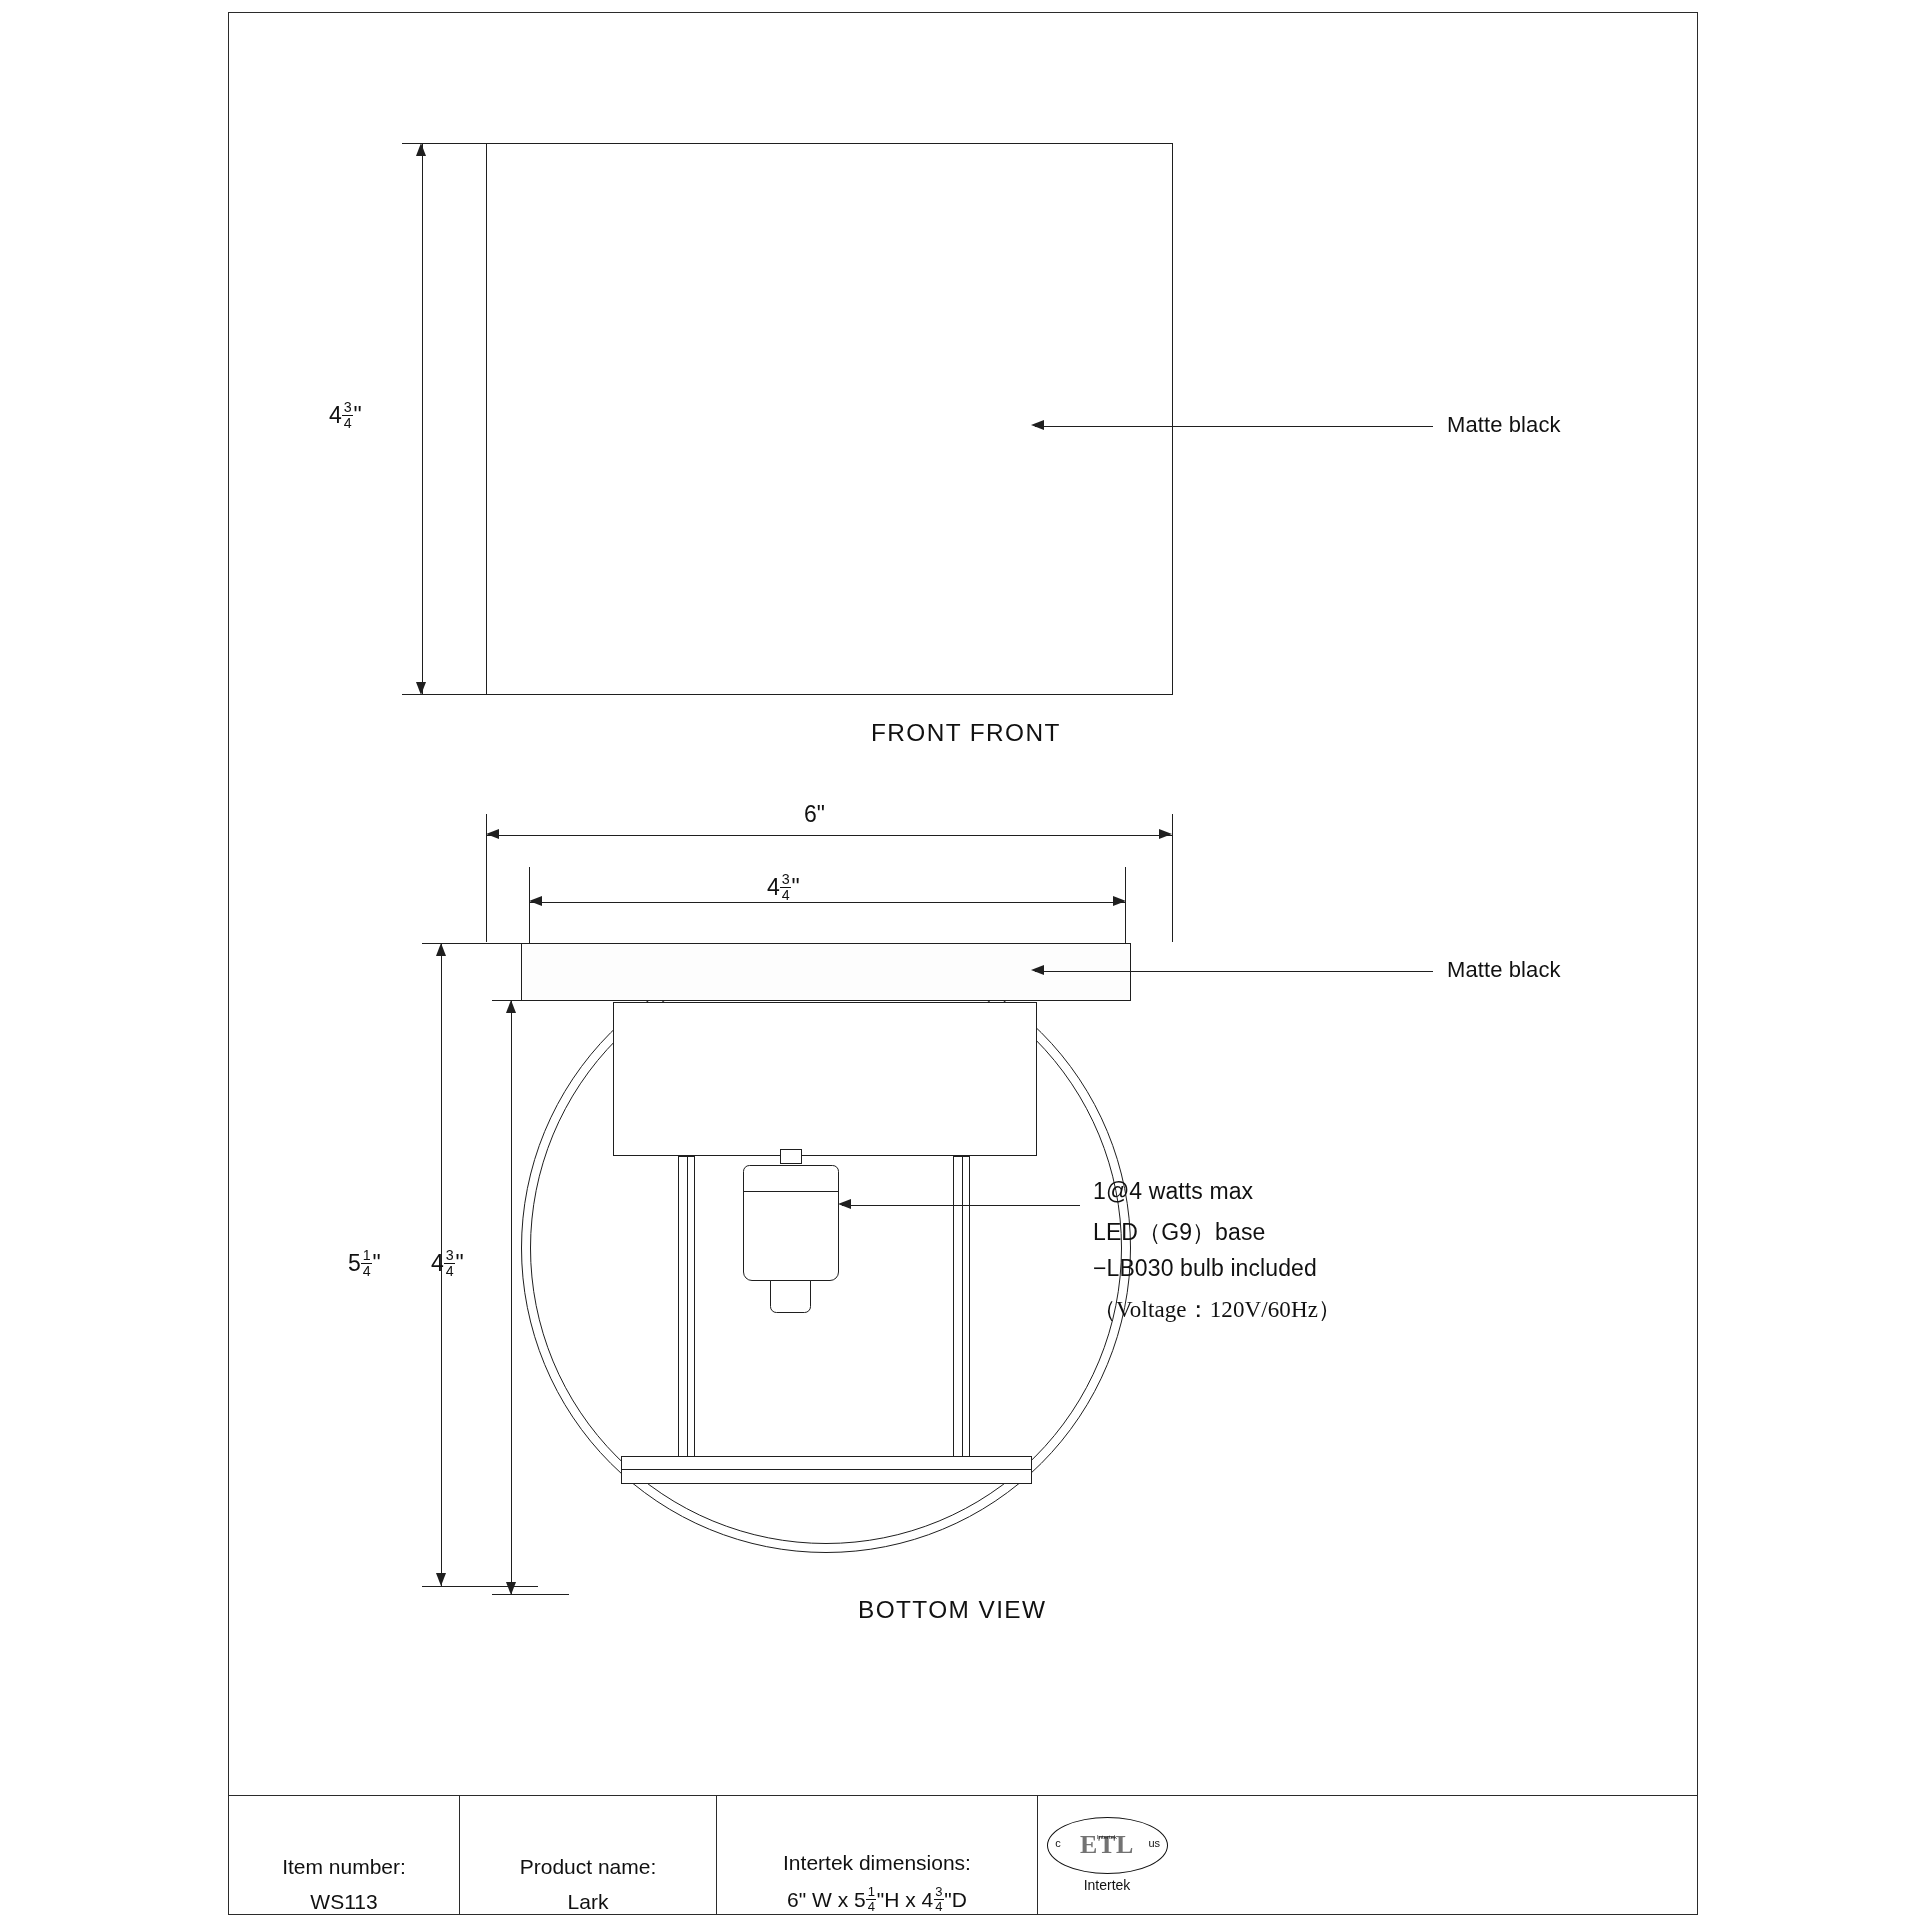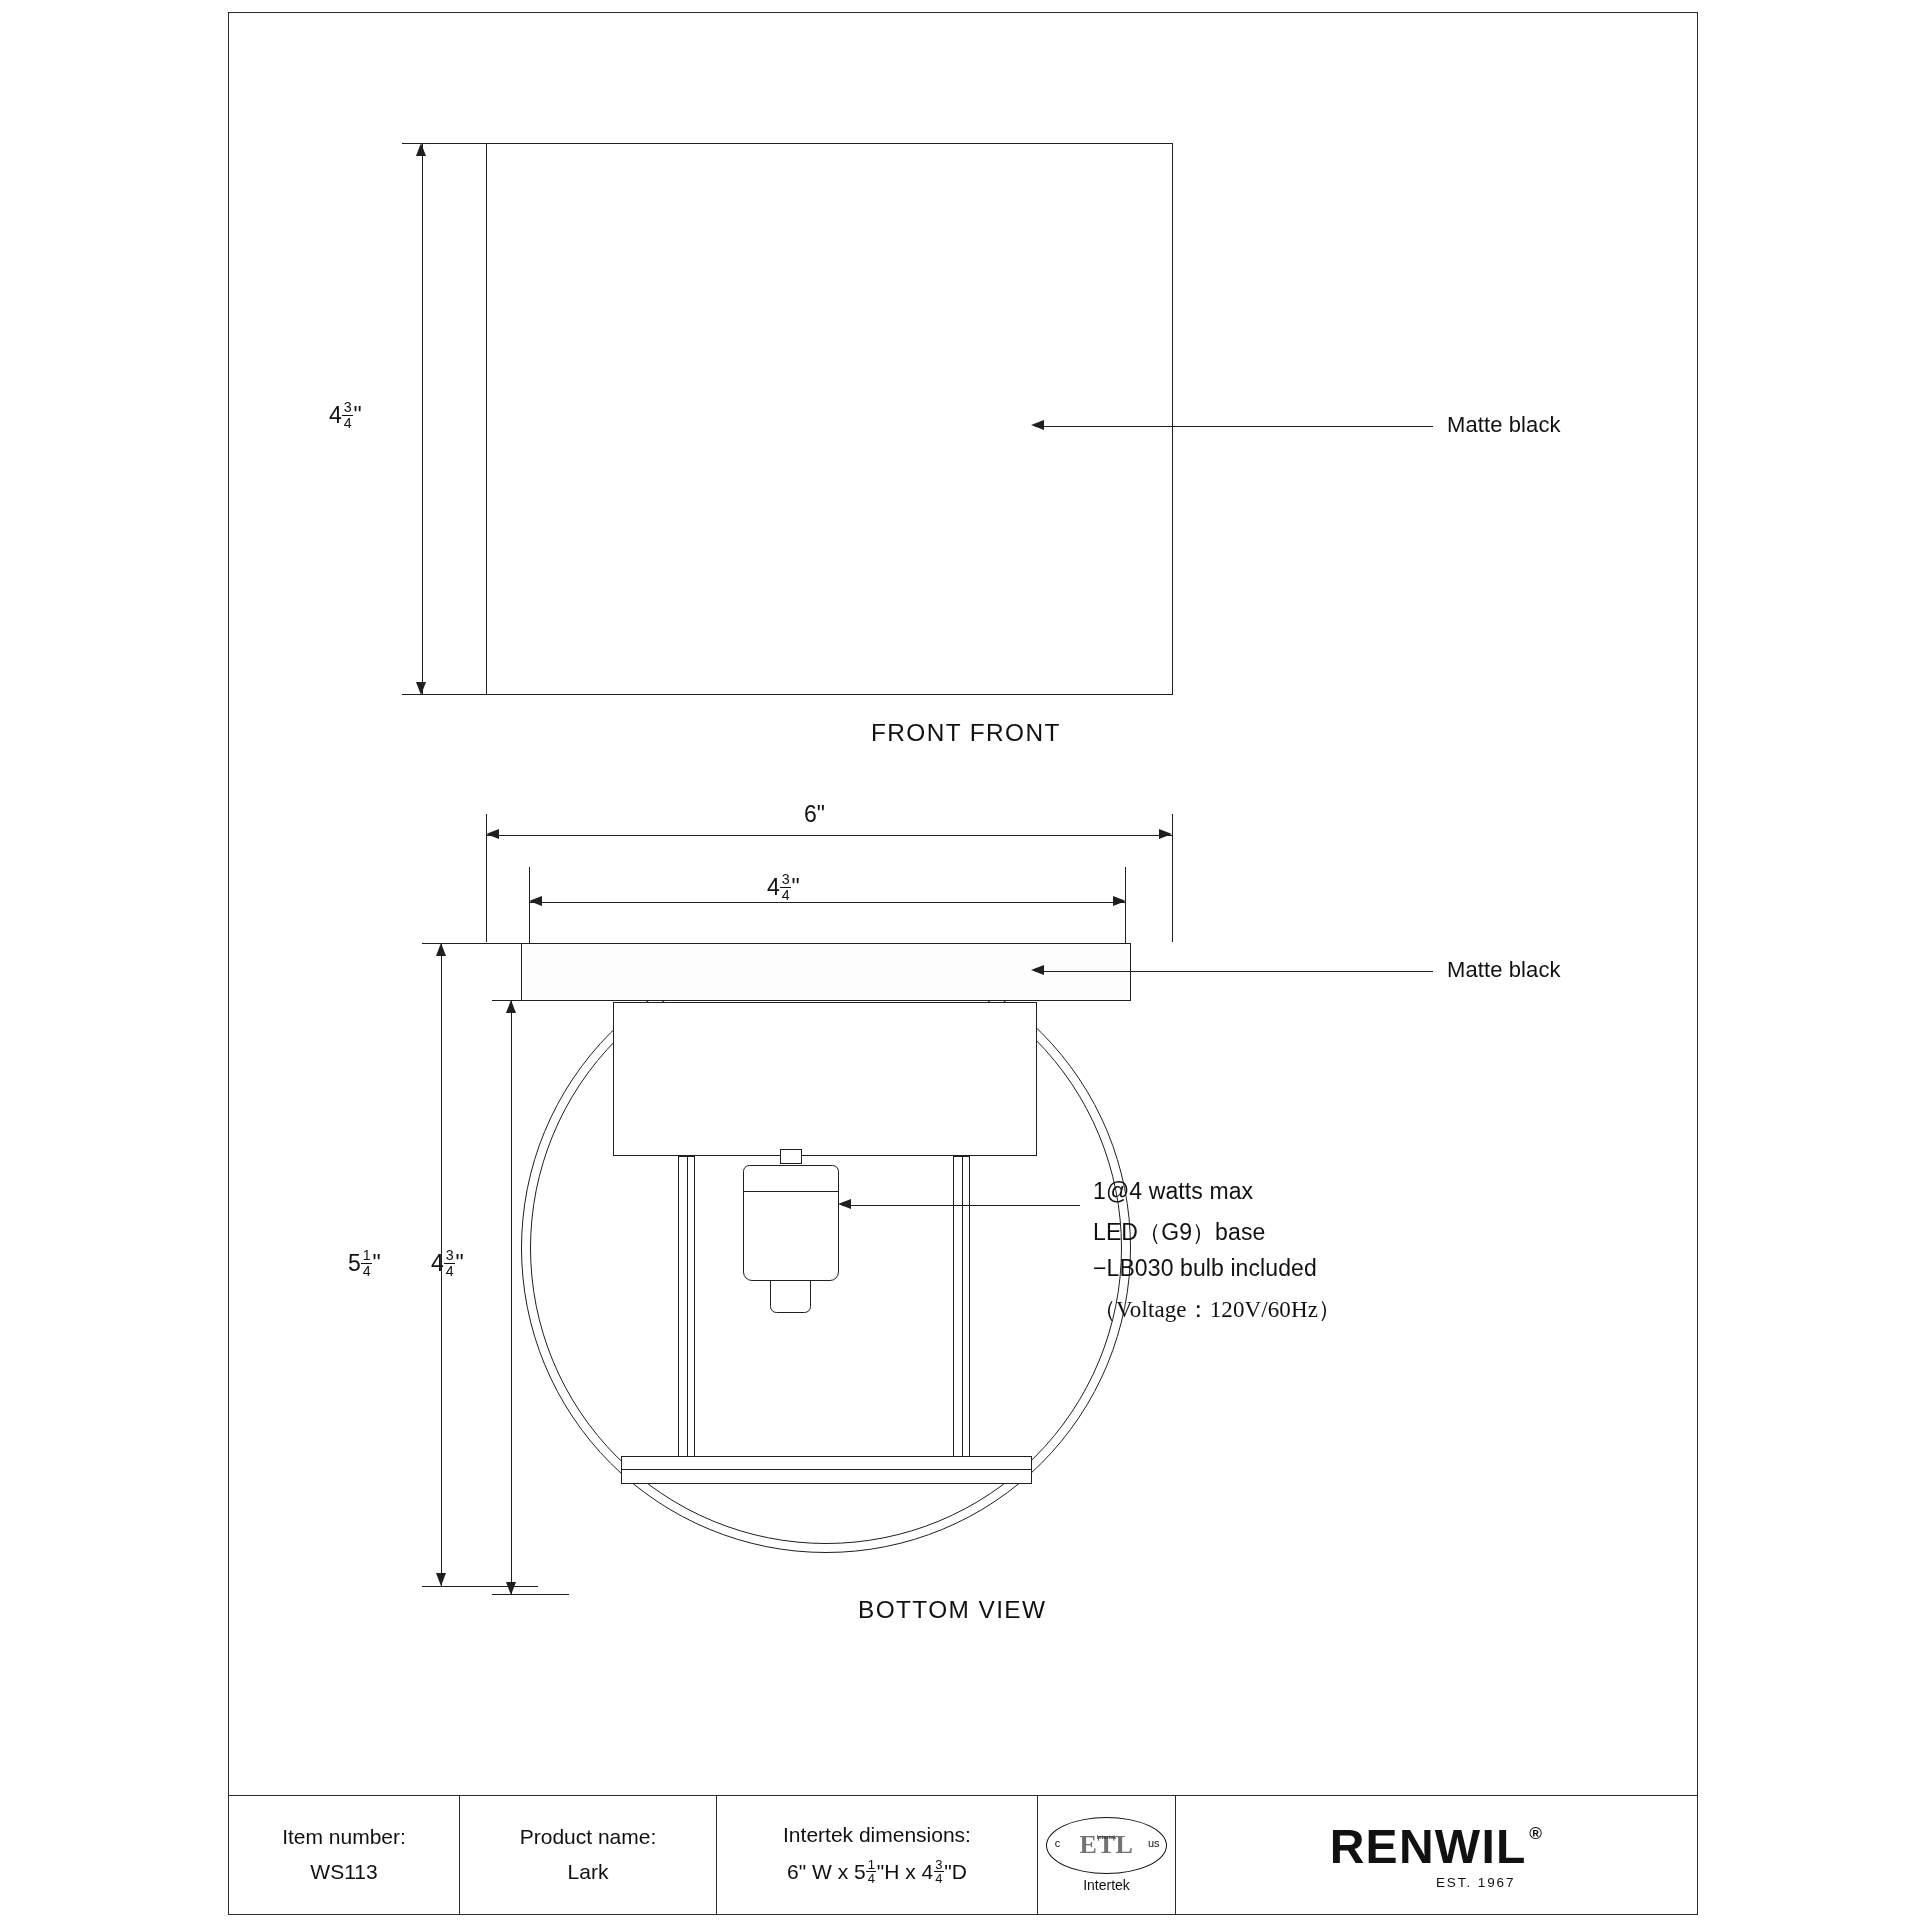--- a/index.html
+++ b/index.html
@@ -109,21 +109,21 @@
     border-top: 1.3px solid #2b2b2b;
     box-sizing: border-box;
     display: flex;
   }
   .tb-cell {
     border-right: 1.3px solid #2b2b2b;
     box-sizing: border-box;
     display: flex;
     flex-direction: column;
     align-items: center;
-    justify-content: center;
+    justify-content: flex-end;
     gap: 11px;
     padding: 0 9px;
   }
   .tb-cell:last-child { border-right: none; }
   .tb-head { font-size: 21px; color: #111; }
   .tb-val  { font-size: 21px; color: #111; display:flex; align-items:center; }
 
   .cell-item { width: 231px; }
   .cell-name { width: 257px; }
   .cell-dims { width: 321px; }
@@ -346,26 +346,17 @@
         <div class="etl-oval">
           <span class="etl-c">c</span>
           <span class="etl-tiny">Intertek</span>
           <span class="etl-main">ETL</span>
           <span class="etl-us">us</span>
         </div>
         <div class="etl-sub">Intertek</div>
       </div>
     </div>
 
-    <div class="tb-cell cell-logo">
-      <div class="logo-wrap">
-        <div class="logo-main">
-          <span>RENWIL</span>
-          <span class="logo-reg">®</span>
-        </div>
-        <div class="logo-sub">EST. 1967</div>
-      </div>
-    </div>
 
   </div>
 
 </div>
 
 
 </body></html>

